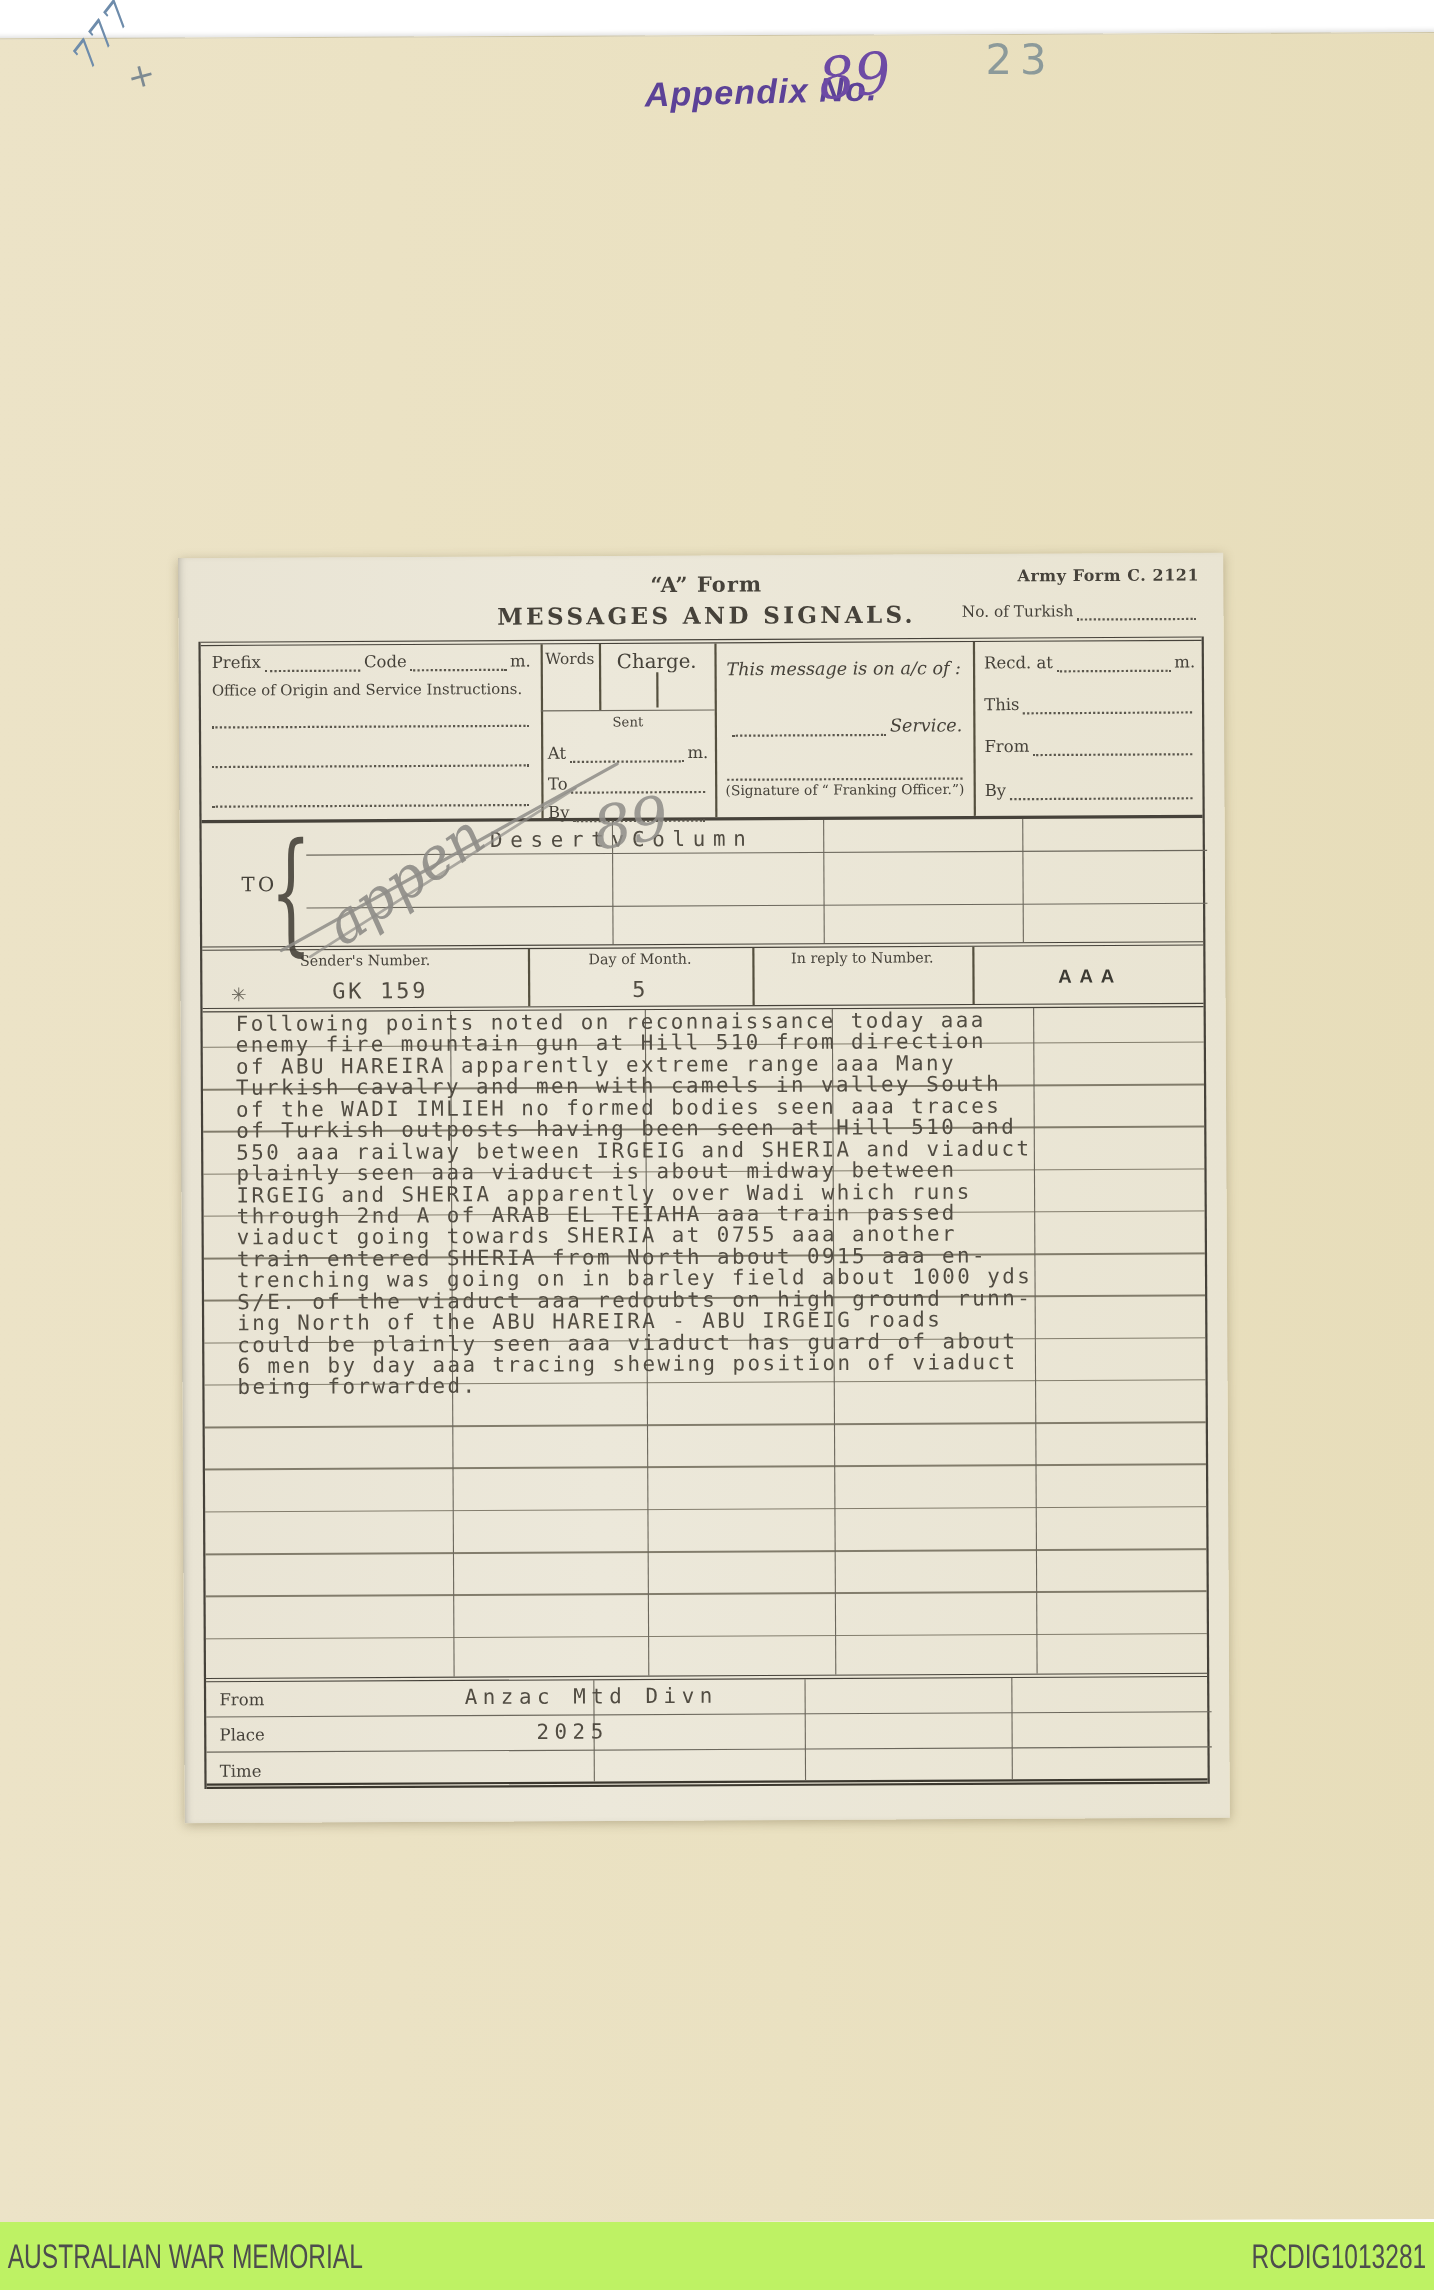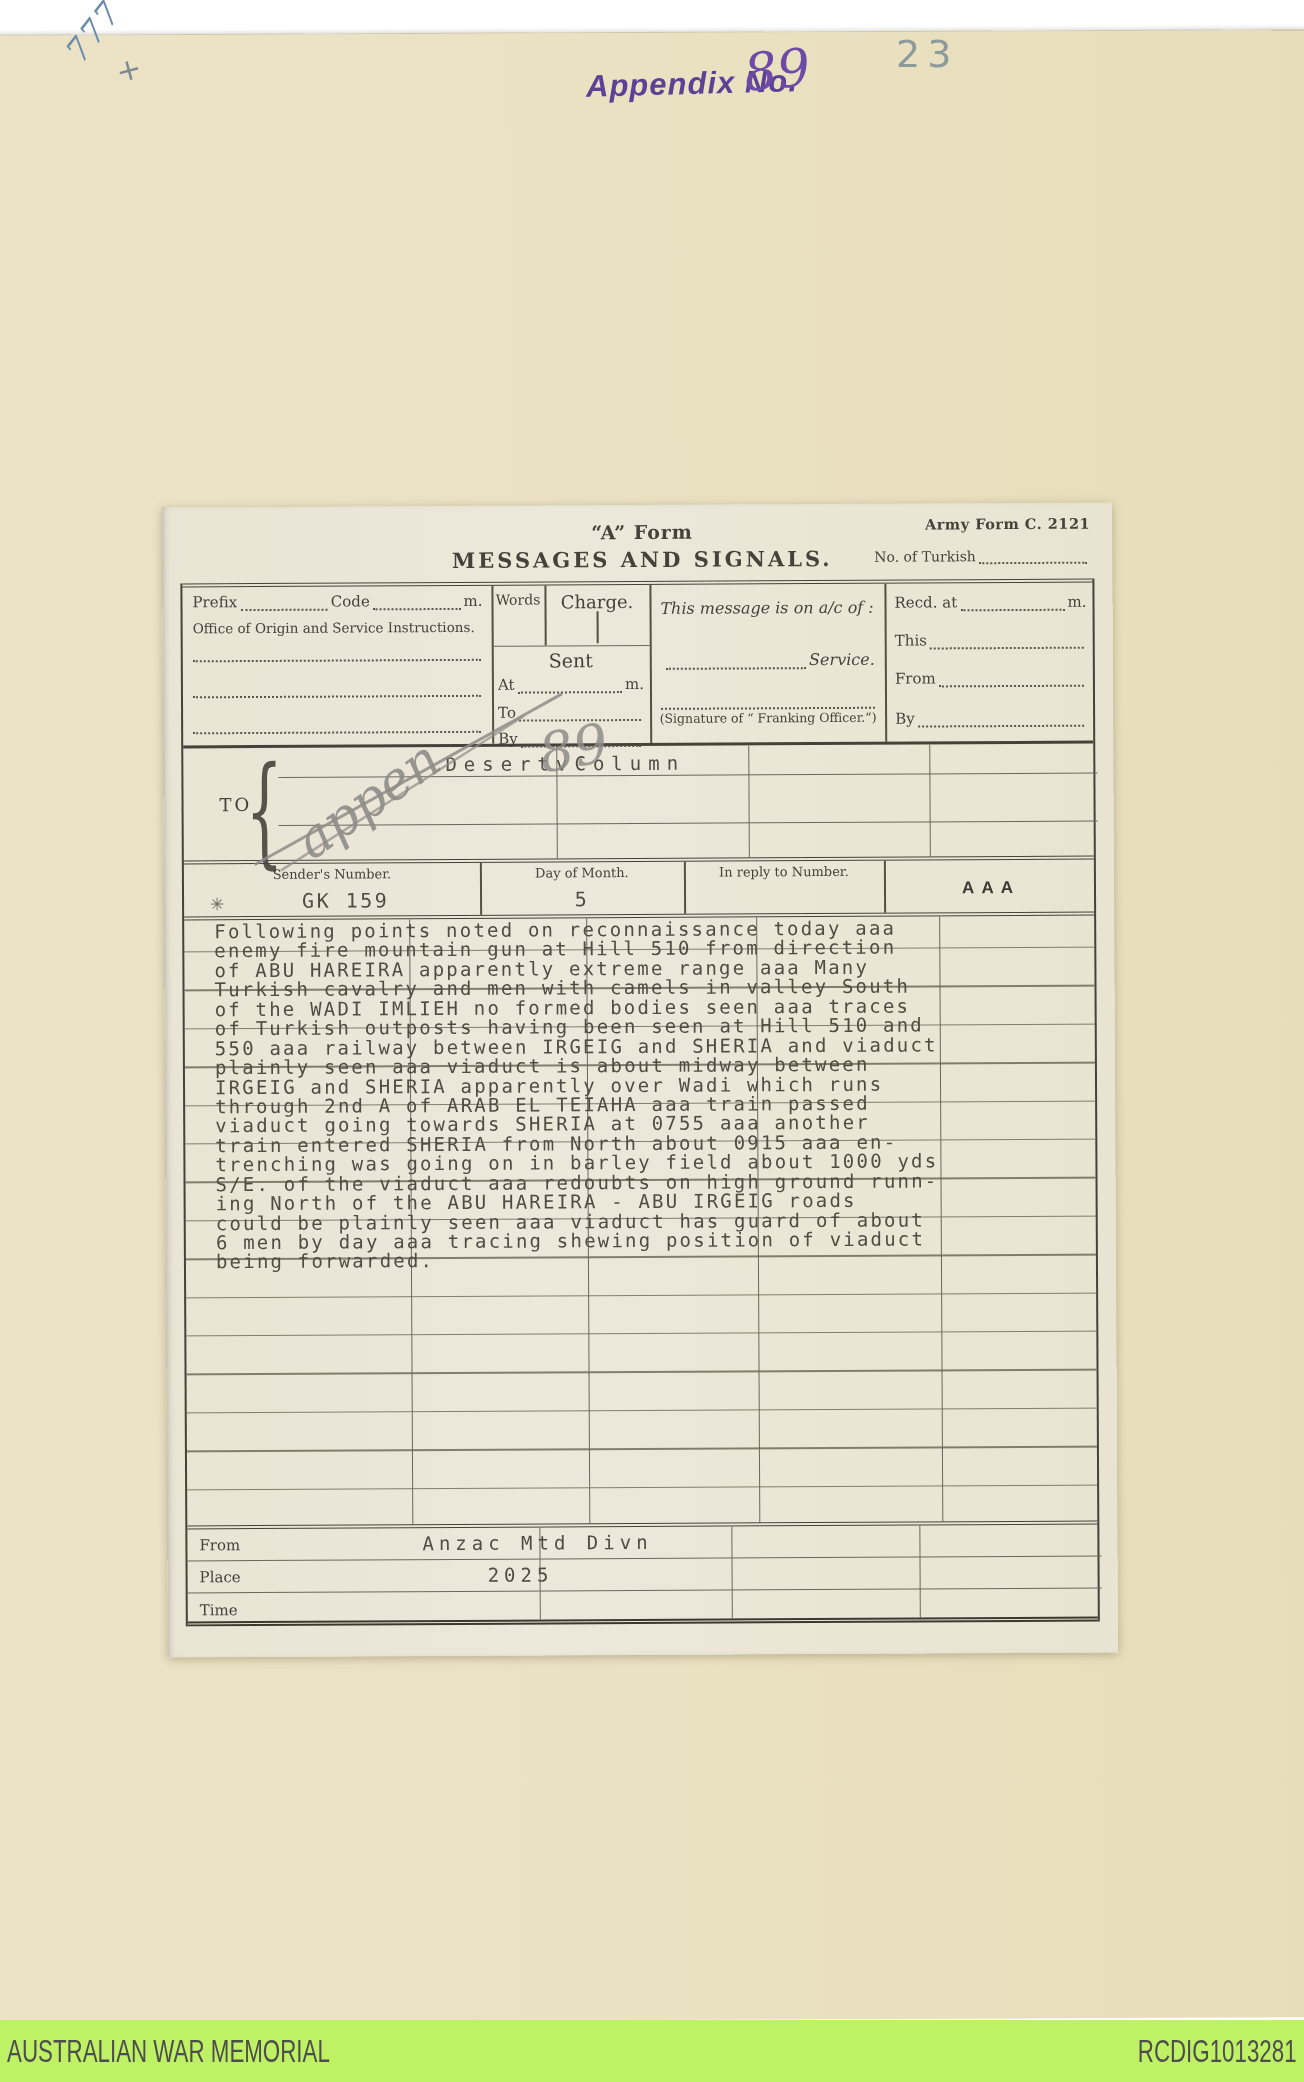--- a/index.html
+++ b/index.html
@@ -171,21 +171,21 @@
         </div>
         <div class="small-caption" style="position:absolute; left:10px; top:33px;">Office of Origin and Service Instructions.</div>
         <div class="dots" style="position:absolute; left:10px; top:62px; width:288px;"></div>
         <div class="dots" style="position:absolute; left:10px; top:98px; width:288px;"></div>
         <div class="dots" style="position:absolute; left:10px; top:134px; width:288px;"></div>
 
         <div style="position:absolute; left:309px; top:6px; width:53px; text-align:center; font-size:14px;">Words</div>
         <div style="position:absolute; left:362px; top:6px; width:105px; text-align:center; font-size:18px;">Charge.</div>
         <div class="vline" style="left:414px; top:26px; height:32px;"></div>
 
-        <div style="position:absolute; left:309px; top:64px; width:158px; text-align:center; font-size:19px;">Sent</div>
+        <div style="position:absolute; left:309px; top:64px; width:158px; text-align:center; font-size:12px;">Sent</div>
         <div class="cell-label-row" style="left:315px; top:90px; width:146px;">
           <span>At</span>
           <span class="dots grow"></span>
           <span>m.</span>
         </div>
         <div class="cell-label-row" style="left:315px; top:118px; width:146px;">
           <span>To</span>
           <span class="dots grow"></span>
         </div>
         <div class="cell-label-row" style="left:315px; top:144px; width:146px;">

